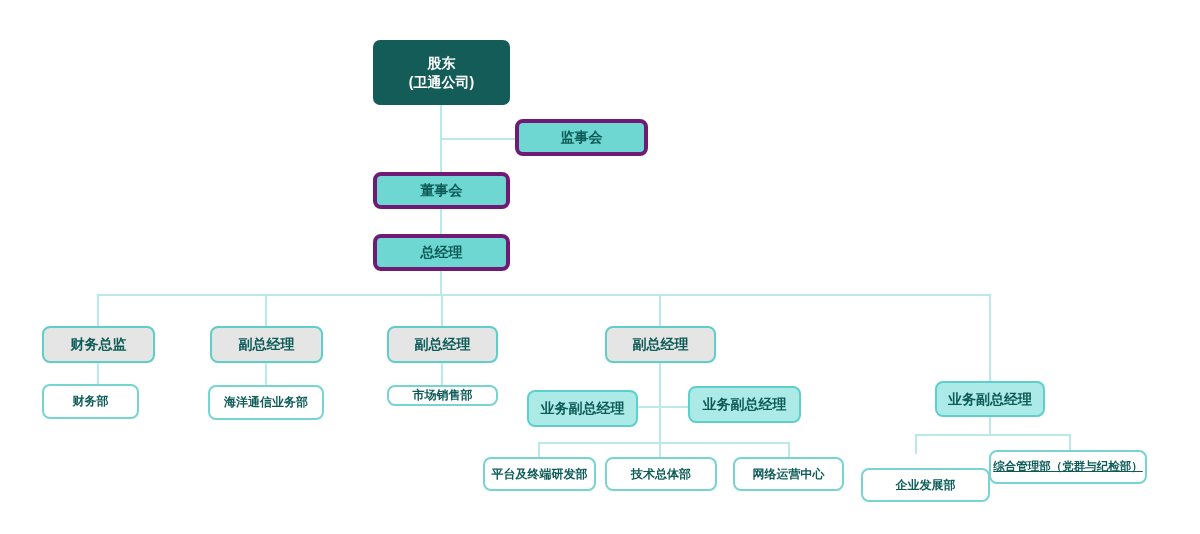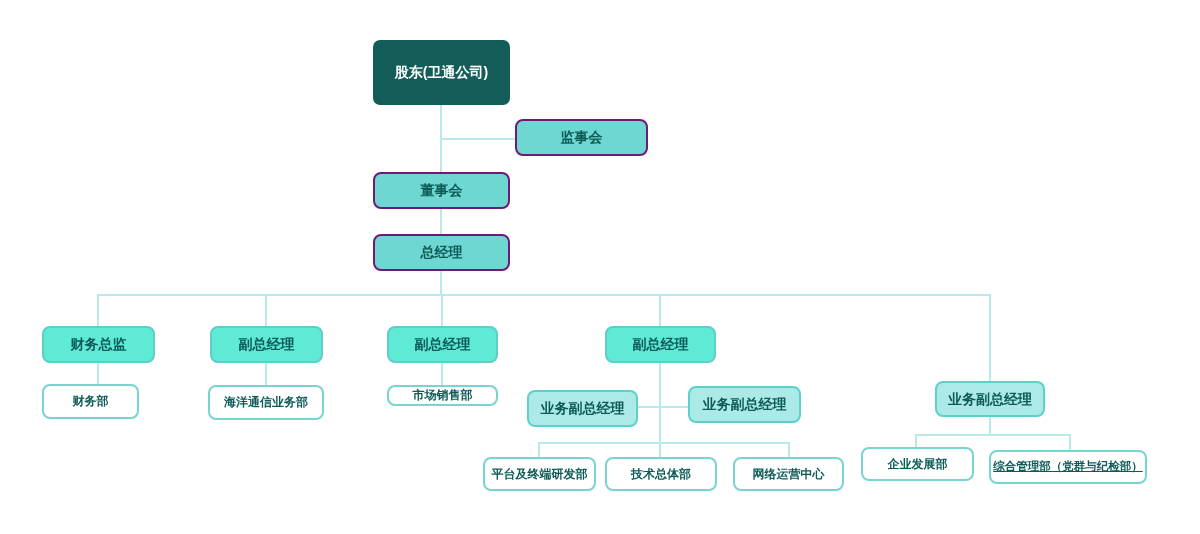--- a/index.html
+++ b/index.html
@@ -6,32 +6,32 @@
   body{font-family:"Liberation Sans","DejaVu Sans",sans-serif;}
   .stage{position:relative;width:1200px;height:534px;background:#ffffff;overflow:hidden;}
 
   
   .line{position:absolute;background:#b9e9eb;}
   .h{height:2px;}
   .v{width:2px;}
 
   
   .node{
-    position:absolute;display:flex;flex-direction:row;align-items:center;justify-content:center;
+    position:absolute;display:flex;flex-direction:column;align-items:center;justify-content:center;
     box-sizing:border-box;border-radius:8px;text-align:center;
     color:#0d5b57;font-weight:bold;font-size:14px;line-height:1.35;white-space:nowrap;
   }
   .node.dark{
     background:#145c57;border:none;color:#ffffff;border-radius:7px;
   }
   .node.teal{
-    background:#6ed7d2;border:2px solid #701a75;
+    background:#6ed7d2;border:4px solid #701a75;
   }
   .node.teal-mid{
-    background:#5eead4;border:2px solid #5fcdc8;
+    background:#e5e5e5;border:2px solid #5fcdc8;
   }
   .node.teal-light{
     background:#aceae7;border:2px solid #5ed0cb;
   }
   .node.white{
     background:#ffffff;border:2px solid #77d4d0;font-size:12px;
   }
 
   
   #n-shareholder{left:373px;top:40px;width:137px;height:65px;}
@@ -48,21 +48,21 @@
   #n-marine{left:208px;top:385px;width:116px;height:35px;}
   #n-sales{left:387px;top:385px;width:111px;height:21px;}
 
   #n-bdgm-left{left:527px;top:390px;width:111px;height:37px;}
   #n-bdgm-mid{left:688px;top:386px;width:113px;height:37px;}
   #n-bdgm-right{left:935px;top:381px;width:110px;height:36px;}
 
   #n-platform{left:483px;top:457px;width:113px;height:34px;}
   #n-tech{left:605px;top:457px;width:112px;height:34px;}
   #n-network{left:733px;top:457px;width:111px;height:34px;}
-  #n-enterprise{left:861px;top:447px;width:113px;height:34px;}
+  #n-enterprise{left:861px;top:468px;width:129px;height:34px;}
   #n-admin{left:989px;top:450px;width:158px;height:34px;font-size:11.5px;text-decoration:underline;}
 
   
   #l-sh-board{left:440px;top:105px;height:68px;}
   #l-sh-sup{left:440px;top:138px;width:76px;}
   #l-board-gm{left:440px;top:209px;height:26px;}
   #l-gm-bus{left:440px;top:271px;height:25px;}
   #l-bus{left:97px;top:294px;width:894px;}
   #l-drop-cfo{left:97px;top:294px;height:33px;}
   #l-drop-dgm1{left:265px;top:294px;height:33px;}

